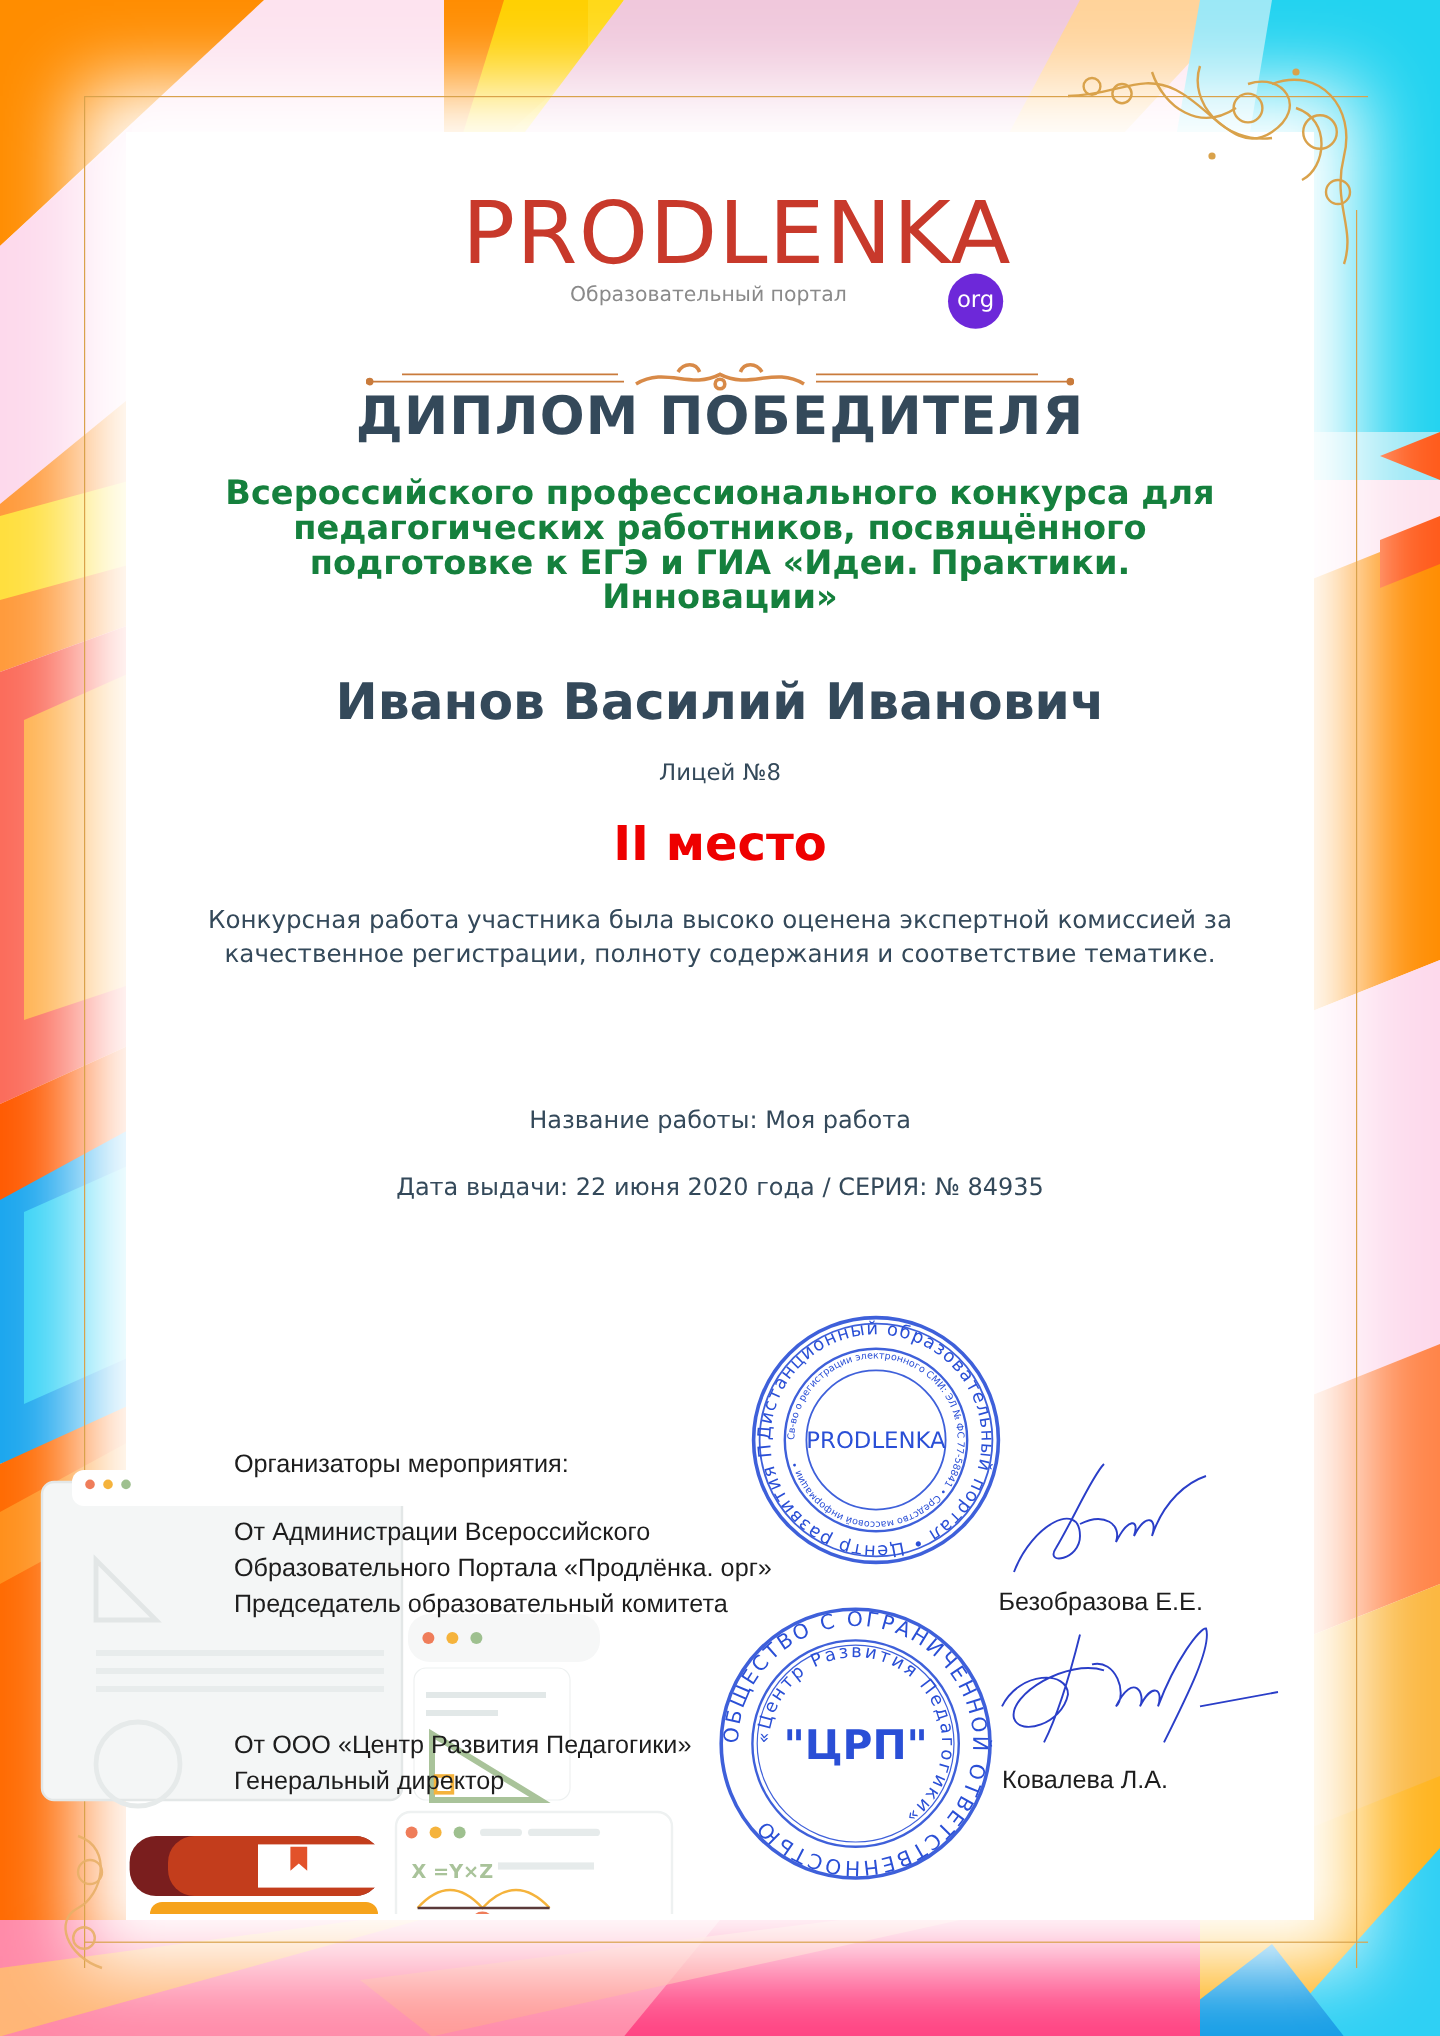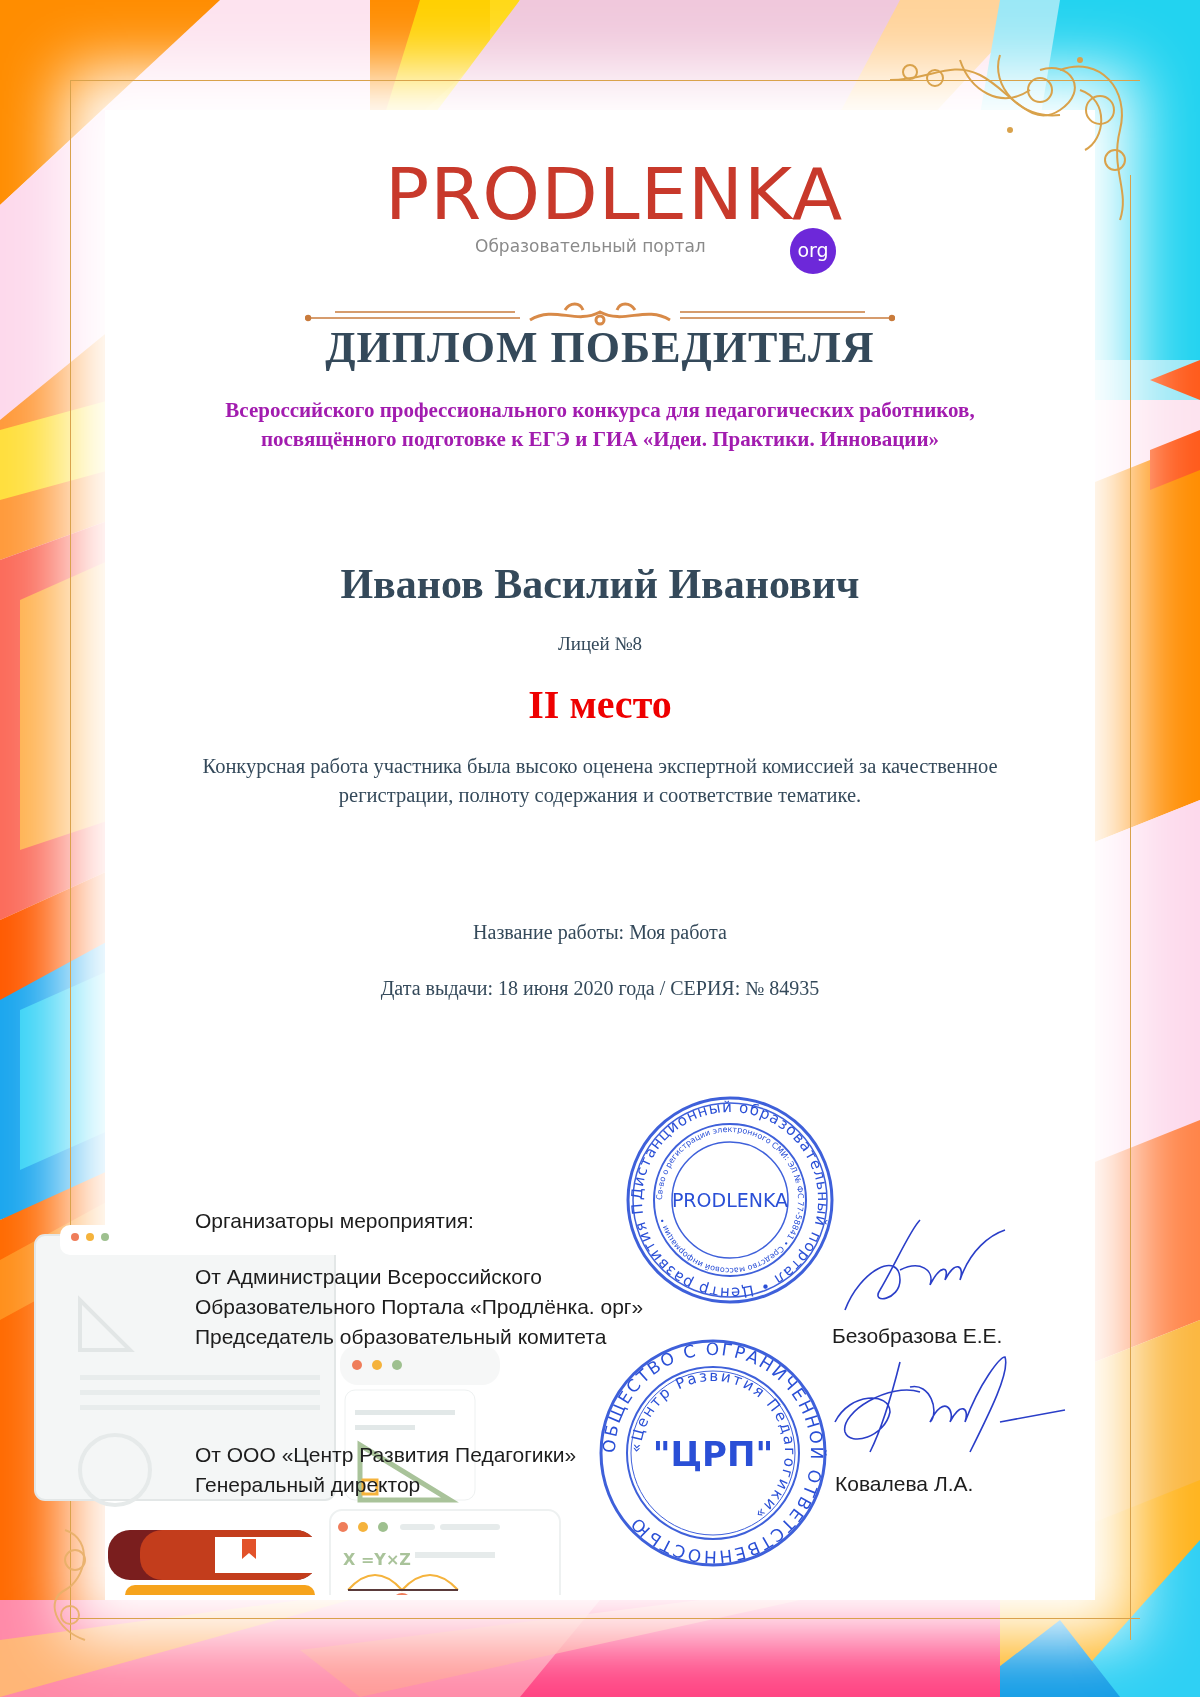--- a/index.html
+++ b/index.html
@@ -6,30 +6,30 @@
   body { width:1200px; height:1697px; position:relative; overflow:hidden; background:#ffffff; font-family:"DejaVu Sans", sans-serif; }
   .bg { position:absolute; inset:0; overflow:hidden; }
   .bg svg { position:absolute; left:0; top:0; }
   .paper {
     position:absolute; left:105px; top:110px; width:990px; height:1490px;
     background:#ffffff;
     box-shadow: 0 0 60px 40px #ffffff;
   }
   .frame-line { position:absolute; background:#d9a24b; }
   .content { position:absolute; left:0; top:0; width:1200px; height:1191px; }
-  .center { position:absolute; left:0; width:1200px; text-align:center;font-family:Liberation Serif, serif; }
+  .center { position:absolute; left:0; width:1200px; text-align:center; }
 
   .logo { position:absolute; left:385px; top:158px; width:460px; height:110px; }
   .logo-word { position:absolute; left:0; top:0; font-family:"DejaVu Sans", sans-serif; font-size:72px; letter-spacing:1px; color:#c8392b; font-weight:normal; line-height:72px; transform:scaleX(1.02); transform-origin:left; }
   .logo-sub { position:absolute; left:90px; top:78px; font-size:17px; color:#8a8a8a; }
   .logo-org { position:absolute; left:405px; top:70px; width:46px; height:46px; border-radius:50%; background:#6d28d9; color:#fff; font-size:19px; line-height:44px; text-align:center; }
 
   .ornament { position:absolute; left:305px; top:300px; width:590px; height:30px; }
   .title { top:322px; font-size:44px; font-weight:bold; color:#34495a; letter-spacing:1px; }
-  .subtitle { top:396px; font-size:21px; font-weight:bold; color:#a21caf; line-height:29px; left:170px; width:860px; }
+  .subtitle { top:396px; font-size:28px; font-weight:bold; color:#15803d; line-height:29px; left:170px; width:860px; }
   .awarded { top:511px; font-size:20px; color:#34495a; }
   .name { top:560px; font-size:42px; font-weight:bold; color:#34495a; }
   .school { top:633px; font-size:19px; color:#34495a; }
   .place { top:681px; font-size:40px; font-weight:bold; color:#ee0000; }
   .para { font-size:20.5px; color:#34495a; line-height:29px; left:150px; width:900px; }
   .p1 { top:752px; }
   .p2 { top:835px; }
   .work { top:921px; font-size:20px; color:#34495a; }
   .date { top:977px; font-size:20px; color:#34495a; }
 
@@ -180,21 +180,21 @@
     </g>
   </svg>
 
   <div class="center title">ДИПЛОМ ПОБЕДИТЕЛЯ</div>
   <div class="center subtitle">Всероссийского профессионального конкурса для педагогических работников, посвящённого подготовке к ЕГЭ и ГИА «Идеи. Практики. Инновации»</div>
   <div class="center name">Иванов Василий Иванович</div>
   <div class="center school">Лицей №8</div>
   <div class="center place">II место</div>
   <div class="center para p1">Конкурсная работа участника была высоко оценена экспертной комиссией за качественное регистрации, полноту содержания и соответствие тематике.</div>
   <div class="center work">Название работы: Моя работа</div>
-  <div class="center date">Дата выдачи: 18 июня 2020 года / СЕРИЯ: № 84935</div>
+  <div class="center date">Дата выдачи: 22 июня 2020 года / СЕРИЯ: № 84935</div>
 
   <svg class="stamp" style="left:625px; top:1095px;" width="210" height="210" viewBox="0 0 210 210">
     <defs>
       <path id="s1outer" d="M105,105 m-88,0 a88,88 0 1,1 176,0 a88,88 0 1,1 -176,0"></path>
       <path id="s1inner" d="M105,105 m-68,0 a68,68 0 1,1 136,0 a68,68 0 1,1 -136,0"></path>
     </defs>
     <g fill="none" stroke="#2a4fd6" opacity="0.9">
       <circle cx="105" cy="105" r="102" stroke-width="3"></circle>
       <circle cx="105" cy="105" r="97" stroke-width="1.5"></circle>
       <circle cx="105" cy="105" r="76" stroke-width="2"></circle>

